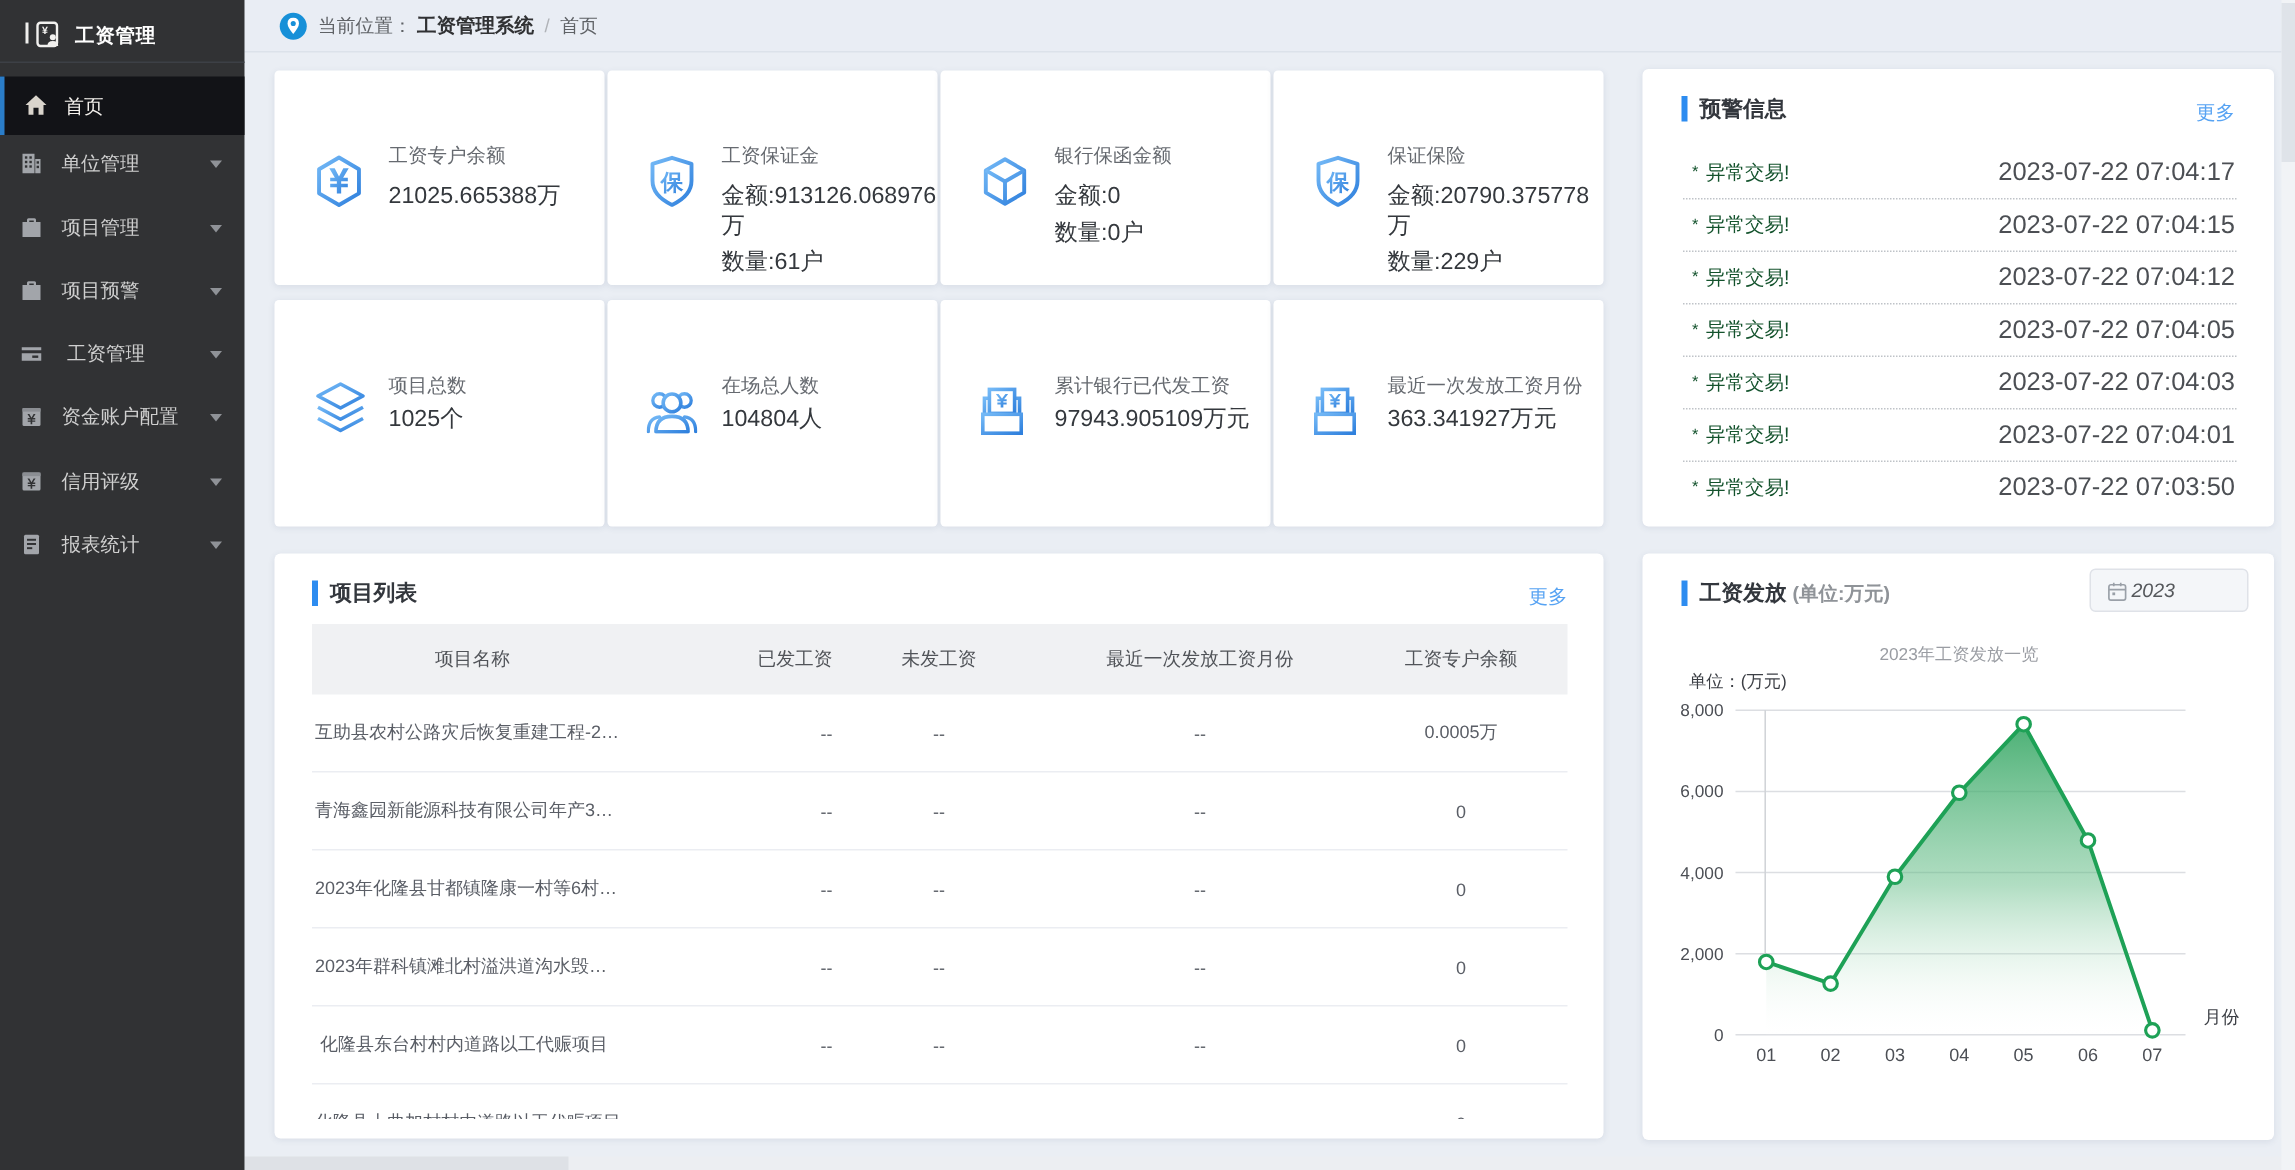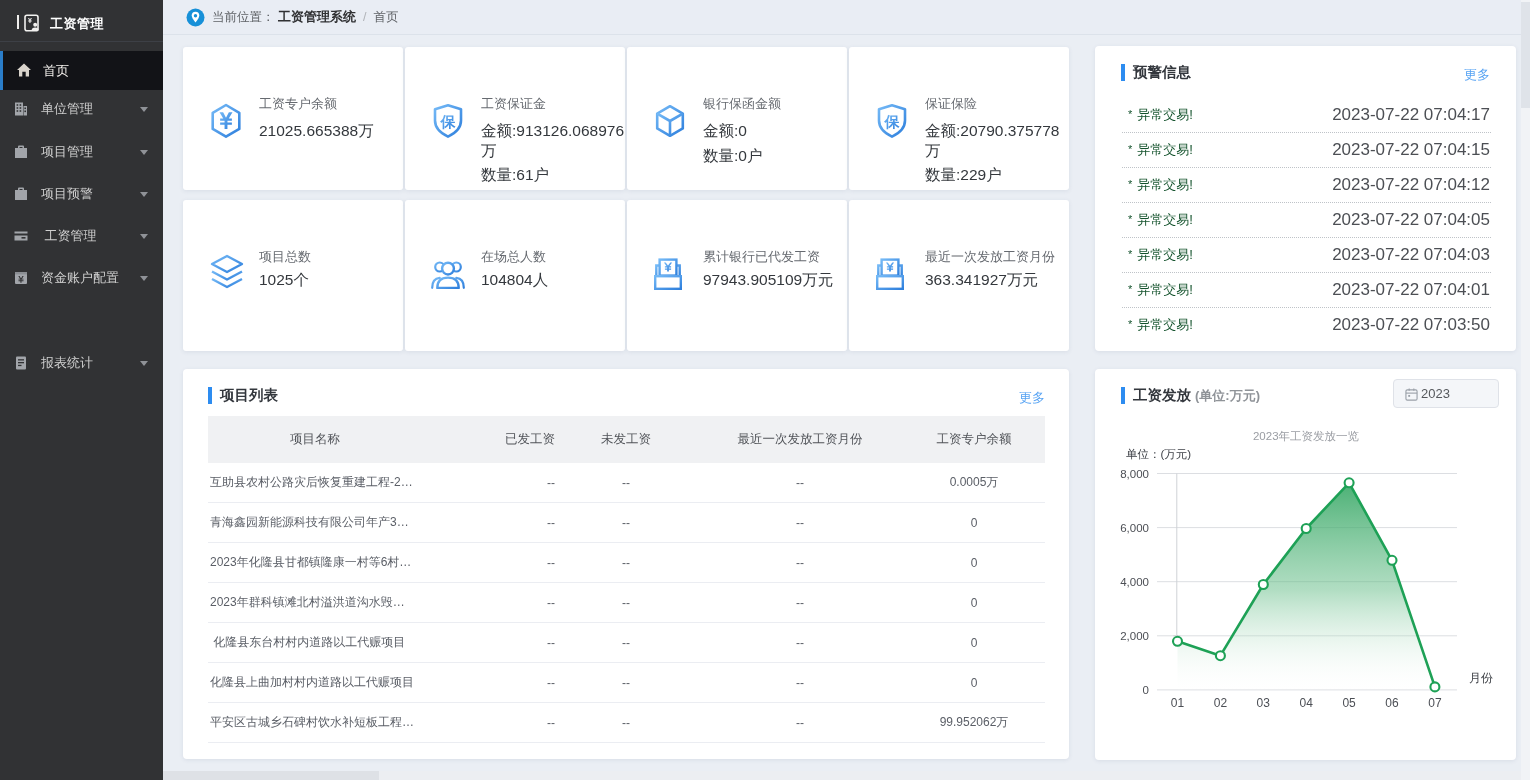--- a/index.html
+++ b/index.html
@@ -34,34 +34,34 @@
 .r2 .tt { margin-bottom:6px; }
 .r2 .icw { top:53px !important; }
 
 .panel-h { position:absolute; top:17px; left:25px; height:20px; }
 .panel-h .bar { position:absolute; left:0; top:1px; width:4px; height:17px; background:#2d8cf0; }
 .panel-h .pt { position:absolute; left:12px; top:0; font-size:14.5px; font-weight:bold; color:#33373d; white-space:nowrap; }
 .more { position:absolute; font-size:13px; color:#57a3f3; }
 
 .tbl { position:absolute; left:25px; top:47px; width:837px; font-size:12px; color:#5a5e66; }
 .tbl .hrow { display:flex; background:#f0f1f3; height:47px; align-items:center; color:#515459; font-size:12.5px; }
-.tbl .row { display:flex; height:40px; align-items:center; border-bottom:1px solid #ebedf2; }
+.tbl .row { display:flex; height:52px; align-items:center; border-bottom:1px solid #ebedf2; }
 .tbl .c1 { width:212px; padding-left:2px; text-align:left; white-space:nowrap; overflow:hidden; }
 .tbl .c2 { width:135px; text-align:right; }
 .tbl .c3 { width:142px; text-align:center; }
 .tbl .c4 { width:206px; text-align:center; }
 .tbl .c5 { width:142px; text-align:center; }
 .tbl .hrow .c1 { text-align:center; }
 
 .wrow { position:absolute; left:27px; width:369px; height:35px; border-bottom:1px dotted #bfc3c8; }
 .wrow .wl { position:absolute; left:6px; top:0; line-height:34px; font-size:13px; color:#14532d; white-space:nowrap; }
 .wrow .wl .star { font-size:11px; margin-right:5px; position:relative; top:-1px; }
 .wrow .wr { position:absolute; right:1px; top:0; line-height:34px; font-size:17px; color:#4c4f54; }
 
-.datebox { position:absolute; left:298px; top:10px; width:106px; height:29px; border:1px solid #dfe2e8; border-radius:4px; background:#f4f6f9; }
+.datebox { position:absolute; left:298px; top:10px; width:106px; height:29px; border:1px solid #dfe2e8; border-radius:4px; background:#f4f6f9;font-style:italic; }
 .datebox .dtxt { position:absolute; left:27px; top:0; line-height:27px; font-size:13px; color:#55585c; }
 .scrollbar { position:absolute; left:163px; top:771px; width:1367px; height:9px; background:#eceef2; }
 .scrollbar .thumb { position:absolute; left:0; top:0; width:216px; height:9px; background:#dee1e6; }
 </style>
 </head>
 <body>
 
 <div class="sidebar">
   <div class="logo">
     <span class="vbar"></span>
@@ -119,20 +119,29 @@
     <span class="t">&nbsp;工资管理</span>
       <span class="caret"></span>
   </div>
   <div class="mi" style="top:257.4px;">
     <svg class="ic" viewBox="0 0 16 16">
         <rect x="2" y="2" width="12" height="12" rx="1" fill="#a2a5aa"></rect>
         <rect x="2" y="2" width="12" height="2.4" fill="#8b8e93"></rect>
         <path d="M8 12.2 L6.9 12.2 L6.9 10.6 L5 10.6 L5 9.7 L6.9 9.7 L6.9 9 L5 9 L5 8.1 L6.5 8.1 L4.8 5.4 L6.1 5.4 L7.5 7.9 L8.9 5.4 L10.2 5.4 L8.5 8.1 L10 8.1 L10 9 L8 9 L8 9.7 L10 9.7 L10 10.6 L8 10.6 Z" fill="#313234" transform="translate(0.5,0.6)"></path>
       </svg>
     <span class="t">资金账户配置</span>
+      <span class="caret"></span>
+  </div>
+  <div class="mi" style="top:299.7px;">
+    <svg class="ic" viewBox="0 0 16 16">
+        <rect x="2" y="2" width="12" height="12" rx="1" fill="#a2a5aa"></rect>
+        <rect x="2" y="2" width="12" height="2.4" fill="#8b8e93"></rect>
+        <path d="M8 12.2 L6.9 12.2 L6.9 10.6 L5 10.6 L5 9.7 L6.9 9.7 L6.9 9 L5 9 L5 8.1 L6.5 8.1 L4.8 5.4 L6.1 5.4 L7.5 7.9 L8.9 5.4 L10.2 5.4 L8.5 8.1 L10 8.1 L10 9 L8 9 L8 9.7 L10 9.7 L10 10.6 L8 10.6 Z" fill="#313234" transform="translate(0.5,0.6)"></path>
+      </svg>
+    <span class="t">信用评级</span>
       <span class="caret"></span>
   </div>
   <div class="mi" style="top:342px;padding-left:41px;">
     <svg class="ic" viewBox="0 0 16 16">
         <rect x="3" y="1.5" width="10" height="13" rx="1" fill="#a2a5aa"></rect>
         <g fill="#313234">
           <rect x="5" y="4.2" width="6" height="1.3"></rect>
           <rect x="5" y="7" width="6" height="1.3"></rect>
           <rect x="5" y="9.8" width="3.5" height="1.3"></rect>
         </g>

